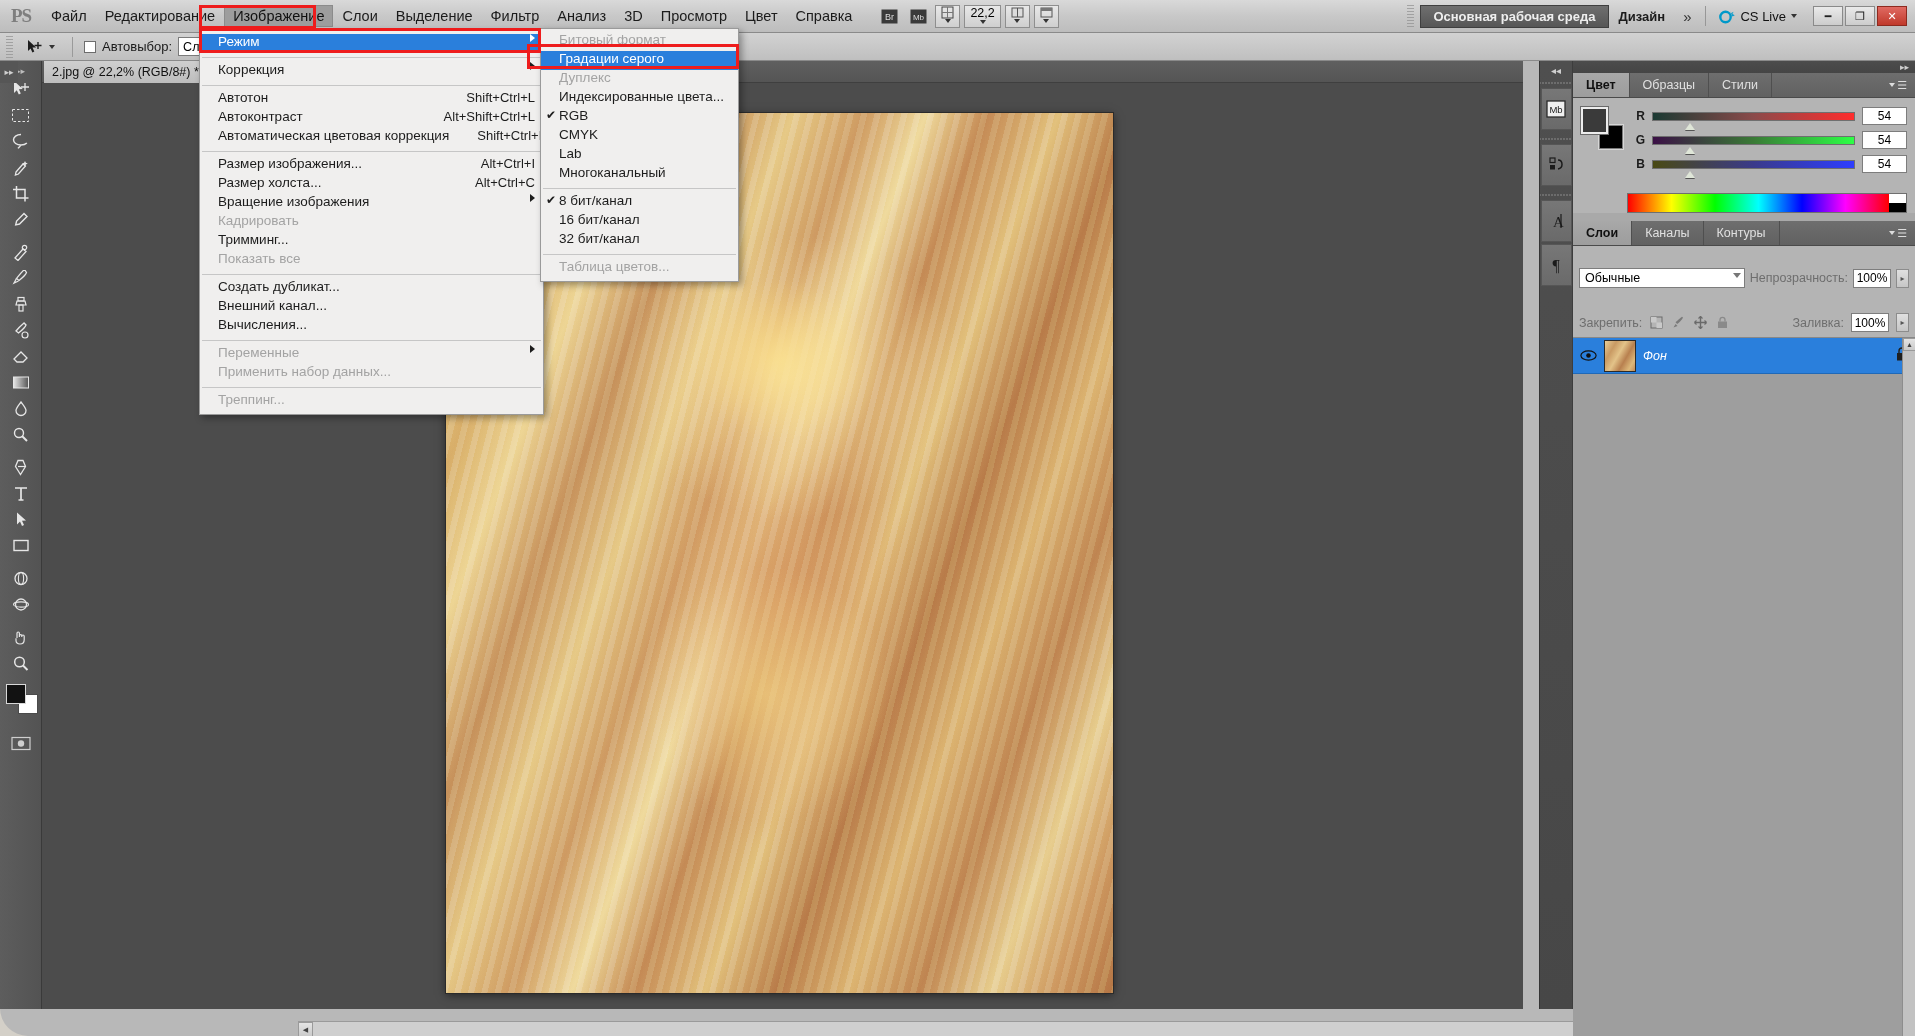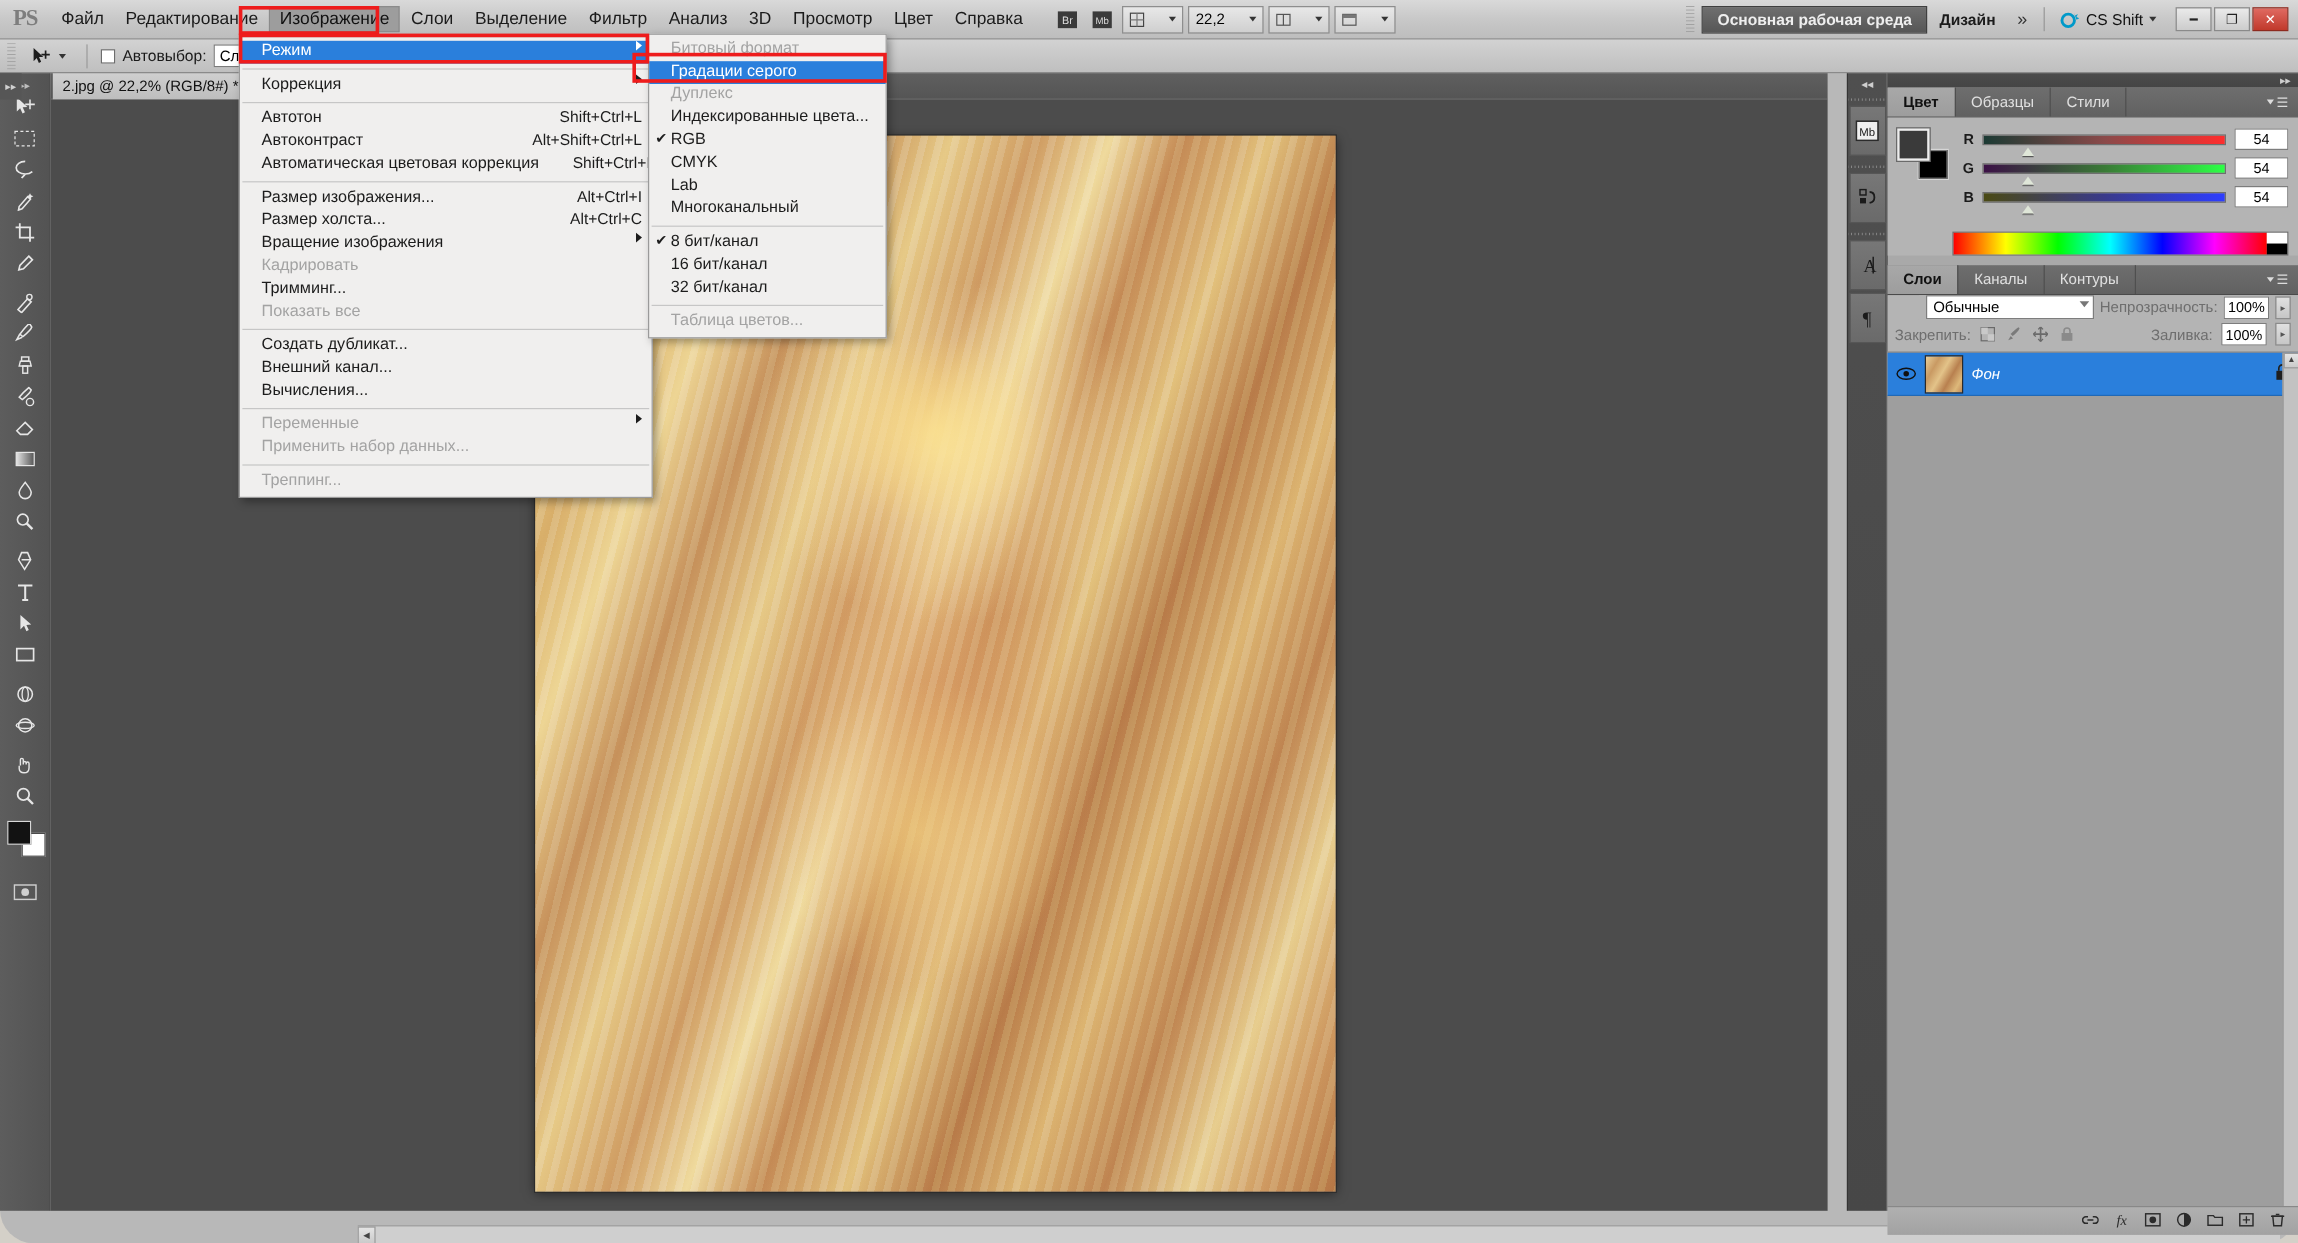--- a/index.html
+++ b/index.html
@@ -32,23 +32,23 @@
   .menu-item.active {
     background:#9d9d9d; color:#111; box-shadow: inset 0 0 0 1px #8b8b8b;
   }
   .mb-sep { width:14px; }
   .mb-icon {
     width:27px;height:23px;margin:0 1px; display:flex;align-items:center;justify-content:center;
     border:1px solid transparent;
   }
   .mb-icon svg{display:block;}
   .mb-dd {
-    height:23px; display:flex;align-items:center; gap:20px; padding:0 5px;
+    height:23px; display:flex;align-items:center; gap:0; padding:0 5px;
     border:1px solid #8e8e8e; background:linear-gradient(#e8e8e8,#cfcfcf);
-    font-size:12.5px; margin:0 2px;
+    font-size:12.5px; margin:0 2px;flex-direction:column;
   }
   .caret { width:0;height:0;border-left:3.5px solid transparent;border-right:3.5px solid transparent;border-top:4px solid #333; }
   .ws-btn {
     height:23px; padding:0 12px; display:flex;align-items:center;
     font-size:13px; font-weight:bold; color:#eee;
     background:linear-gradient(#6f6f6f,#565656); border:1px solid #3f3f3f;
   }
   .ws-btn2 { height:23px;padding:0 10px;display:flex;align-items:center;font-size:13px;font-weight:bold;color:#1b1b1b; }
   .chev { font-size:15px;color:#333;padding:0 8px; }
   .cslive { display:flex;align-items:center;gap:5px;font-size:13px;color:#111;padding:0 6px; }
@@ -187,21 +187,21 @@
             border-left:5px solid transparent;border-right:5px solid transparent;border-bottom:7px solid #dfe6d8;
             filter:drop-shadow(0 1px 0 #555);}
   .cp-val{width:45px;height:18px;background:#fff;border:1px solid #7d7d7d;font-size:12px;
           display:flex;align-items:center;justify-content:center;}
   .cp-ramp{margin:12px 8px 8px 54px;height:20px;display:flex;border:1px solid #6f6f6f;}
   .cp-ramp .spectrum{flex:1;background:linear-gradient(to right,#ff0000,#ffff00,#00ff00,#00ffff,#0000ff,#ff00ff,#ff0000);}
   .cp-ramp .wb{width:17px;display:flex;flex-direction:column;}
   .cp-ramp .wb i{flex:1;}
 
   
-  .lp-row1 { display:flex;align-items:center;gap:5px;padding:0 6px; background:#b4b4b4;margin-left:26px; }
+  .lp-row1 { display:flex;align-items:center;gap:5px;padding:22px 6px; background:#b4b4b4; }
   .lp-select { flex:1;height:20px;background:#fff;border:1px solid #7d7d7d;display:flex;align-items:center;
                padding:0 5px;font-size:12.5px;position:relative; }
   .lp-select .dd { position:absolute;right:3px;top:4px;width:0;height:0;
         border-left:4px solid transparent;border-right:4px solid transparent;border-top:5px solid #777; }
   .lp-lab { font-size:12.5px;color:#6e6e6e; }
   .lp-num { width:38px;height:19px;background:#fff;border:1px solid #7d7d7d;font-size:12px;
             display:flex;align-items:center;justify-content:center; }
   .lp-spin { width:13px;height:19px;border:1px solid #8c8c8c;background:linear-gradient(#e0e0e0,#c6c6c6);
              display:flex;align-items:center;justify-content:center;font-size:8px;color:#555; }
   .lp-row2 { display:flex;align-items:center;gap:7px;padding:3px 6px 5px 6px; }
@@ -303,21 +303,21 @@
     <div class="grip" style="margin-right:6px"></div>
     <div class="ws-btn">Основная рабочая среда</div>
     <div class="ws-btn2">Дизайн</div>
     <div class="chev">»</div>
     <div style="width:1px;height:20px;background:#979797;margin:0 6px"></div>
     <div class="cslive">
       <svg width="17" height="17" viewBox="0 0 17 17">
           <circle cx="7.5" cy="9" r="5.2" fill="none" stroke="#0099c9" stroke-width="2.4"></circle>
           <path d="M12 2.5l1.2 2.4 2.4-1.2-1.2 2.4 2.4 1.2-2.4 1.2" fill="#0099c9" opacity=".95"></path>
         </svg>
-      <span>CS Shift</span>
+      <span>CS Live</span>
       <span class="caret"></span>
     </div>
     <div style="display:flex;margin-left:8px;margin-right:8px">
       <div class="winbtn">━</div>
       <div class="winbtn">❐</div>
       <div class="winbtn close">✕</div>
     </div>
   </div>
 
   <div class="optbar">

